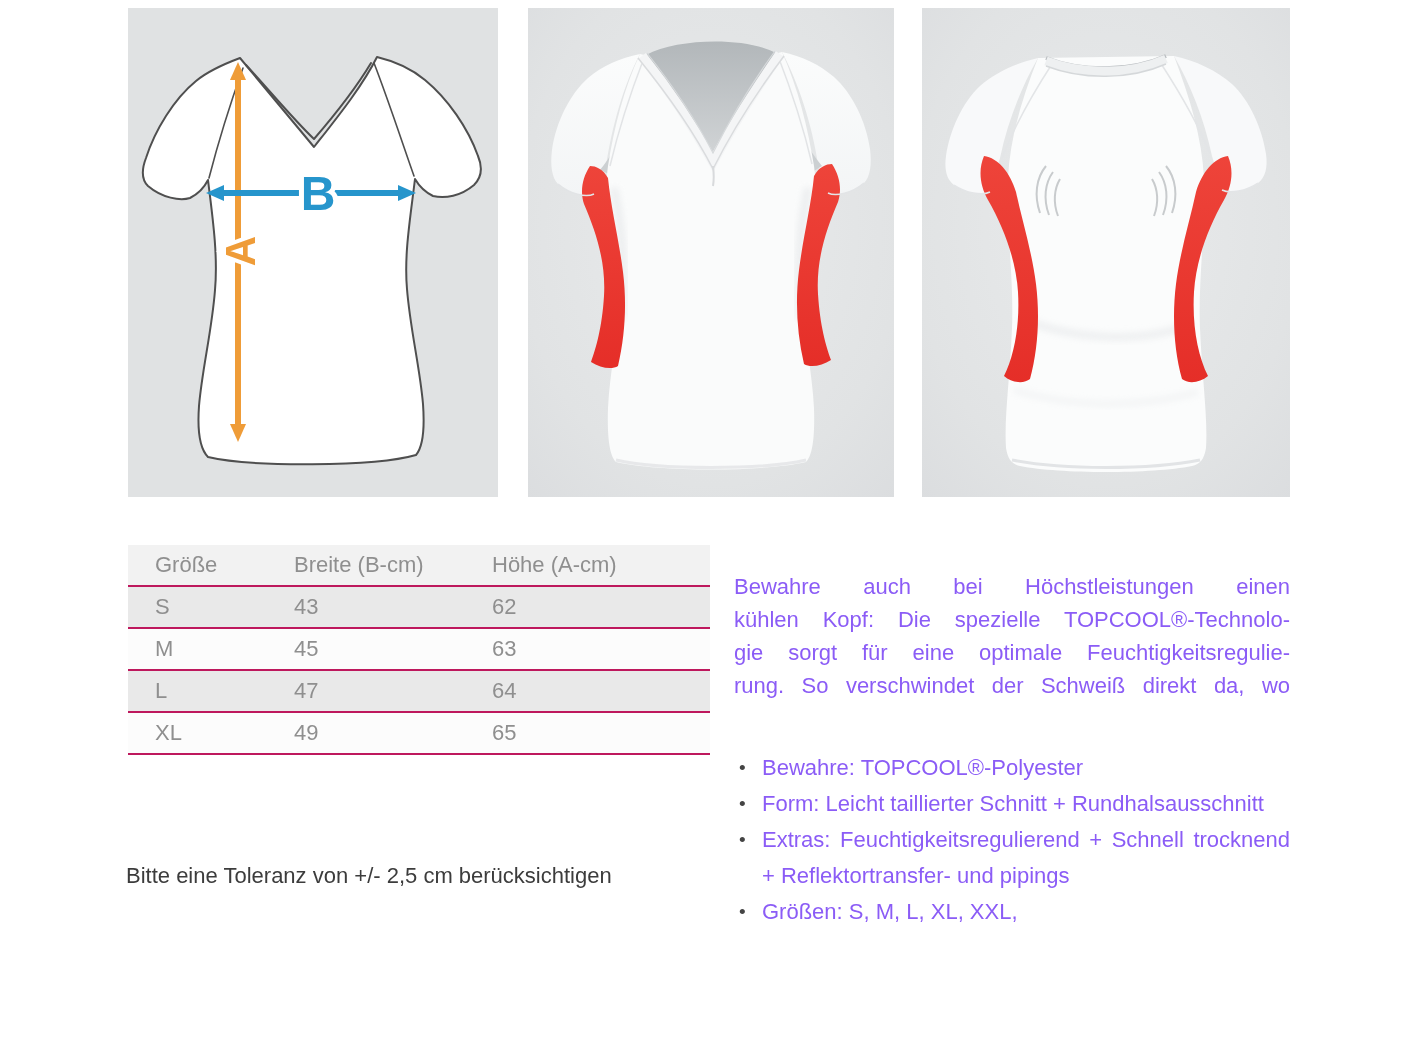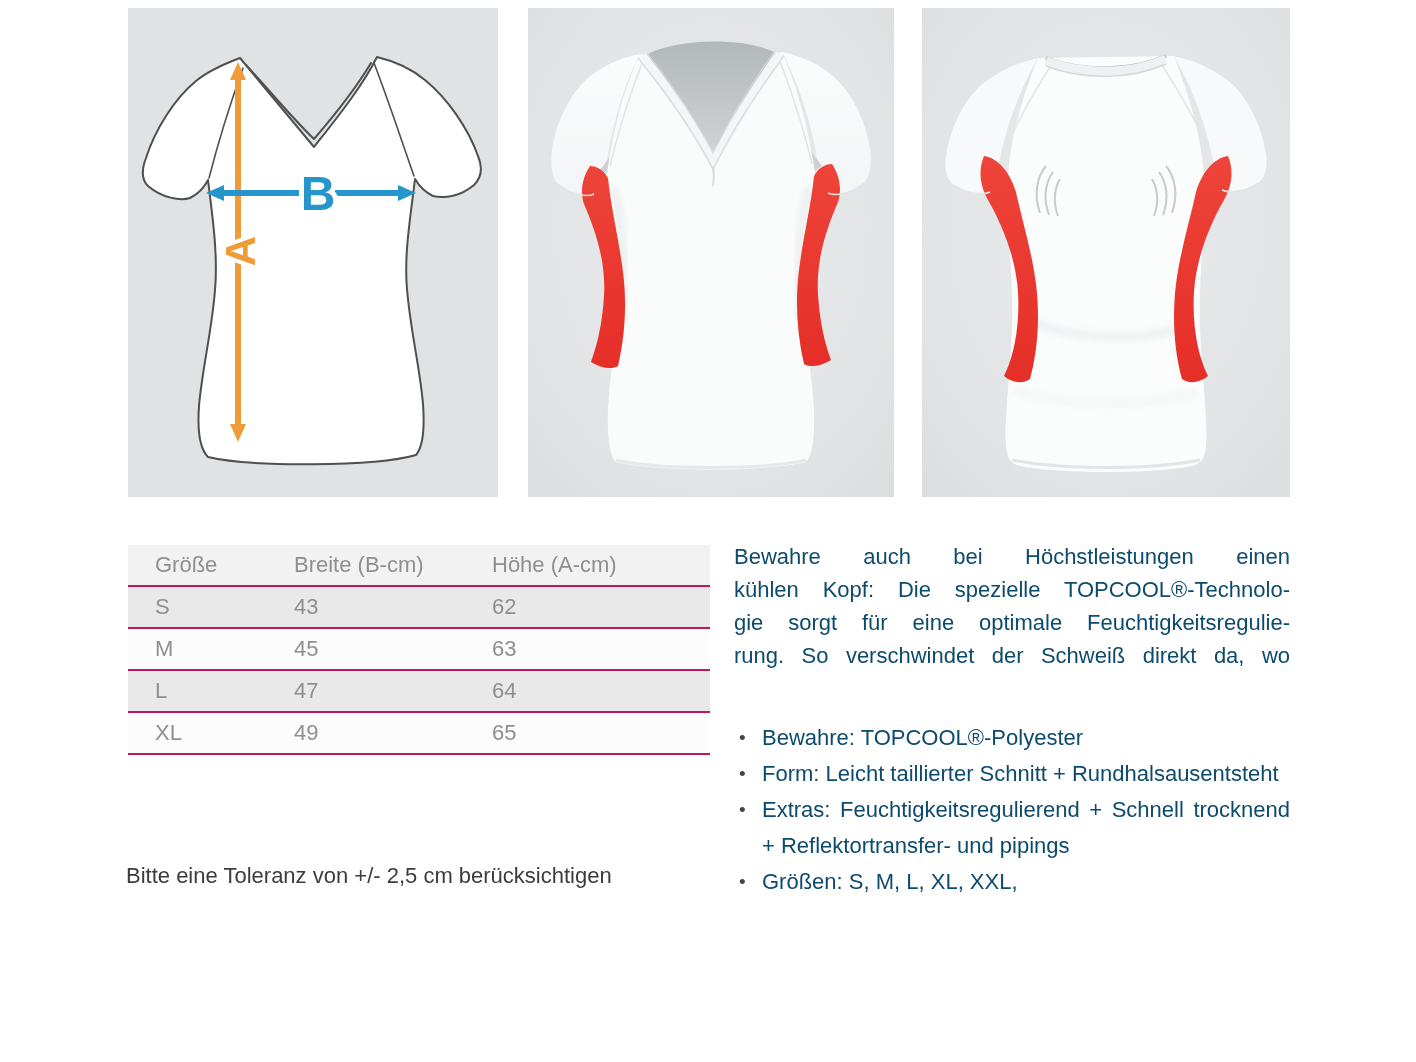--- a/index.html
+++ b/index.html
@@ -28,21 +28,21 @@
   .size-table th:first-child,.size-table td:first-child{padding-left:27px;}
   .size-table thead tr{background:#f2f2f2;}
   .size-table tbody tr:nth-child(odd){background:#e9e9e9;}
   .size-table tbody tr:nth-child(even){background:#fcfcfc;}
   
   .tolerance{
     position:absolute;left:126px;top:824px;width:600px;
     font-size:22px;color:#3c3c3c;line-height:30px;margin-top:37px;
   }
   
-  .description{position:absolute;left:734px;top:540px;width:556px;color:#0c4a6e;}
+  .description{position:absolute;left:734px;top:570px;width:556px;color:#8b5cf6;}
   .intro{font-size:22px;line-height:33px;}
   .intro .line{white-space:nowrap;}
   .intro .just{text-align:justify;text-align-last:justify;white-space:normal;}
   .bullets{list-style:none;margin:48px 0 0 0;padding:0;font-size:22px;line-height:36px;}
   .bullets li{position:relative;padding-left:28px;text-align:justify;}
   .bullets li::before{
     content:"•";position:absolute;left:5px;top:0;color:#444;font-size:19px;
   }
 </style>
 </head>
@@ -241,17 +241,17 @@
 
 <div class="description">
   <div class="intro">
     <div class="line just">Bewahre auch bei Höchstleistungen einen</div>
     <div class="line just">kühlen Kopf: Die spezielle TOPCOOL®-Technolo-</div>
     <div class="line just">gie sorgt für eine optimale Feuchtigkeitsregulie-</div>
     <div class="line just">rung. So verschwindet der Schweiß direkt da, wo</div>
   </div>
   <ul class="bullets">
     <li>Bewahre: TOPCOOL®-Polyester</li>
-    <li>Form: Leicht taillierter Schnitt + Rundhalsaus­entsteht</li>
+    <li>Form: Leicht taillierter Schnitt + Rundhalsaus­schnitt</li>
     <li>Extras: Feuchtigkeitsregulierend + Schnell trocknend + Reflektortransfer- und pipings</li>
     <li>Größen:  S, M, L, XL, XXL,</li>
   </ul>
 </div>
 
 </body></html>

